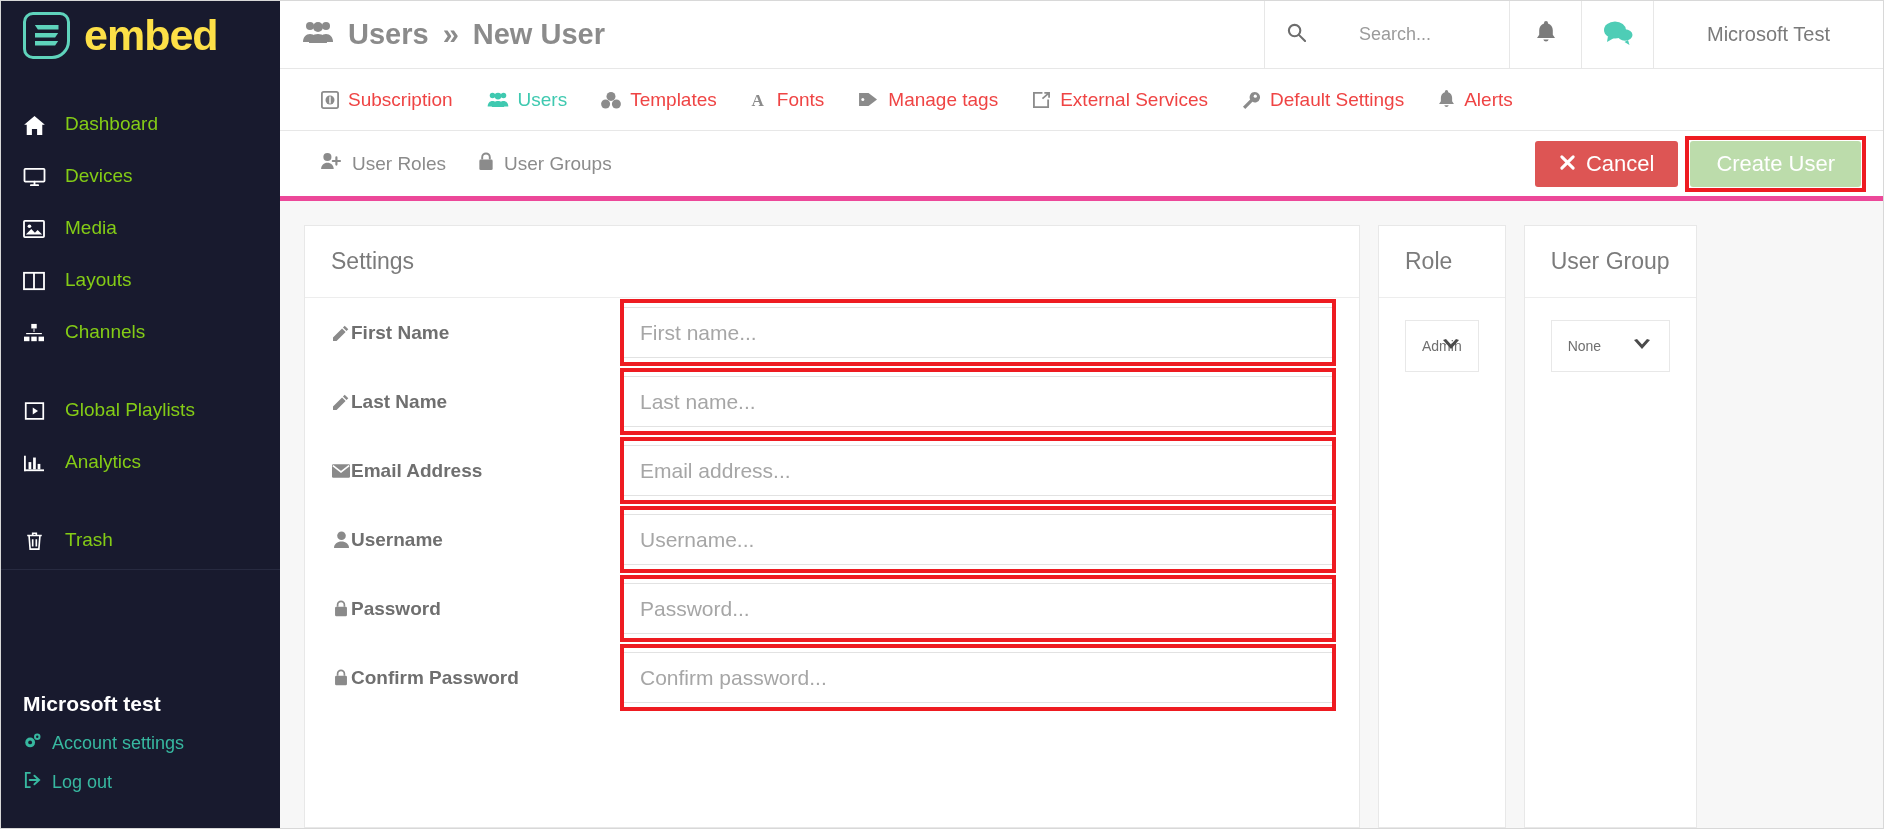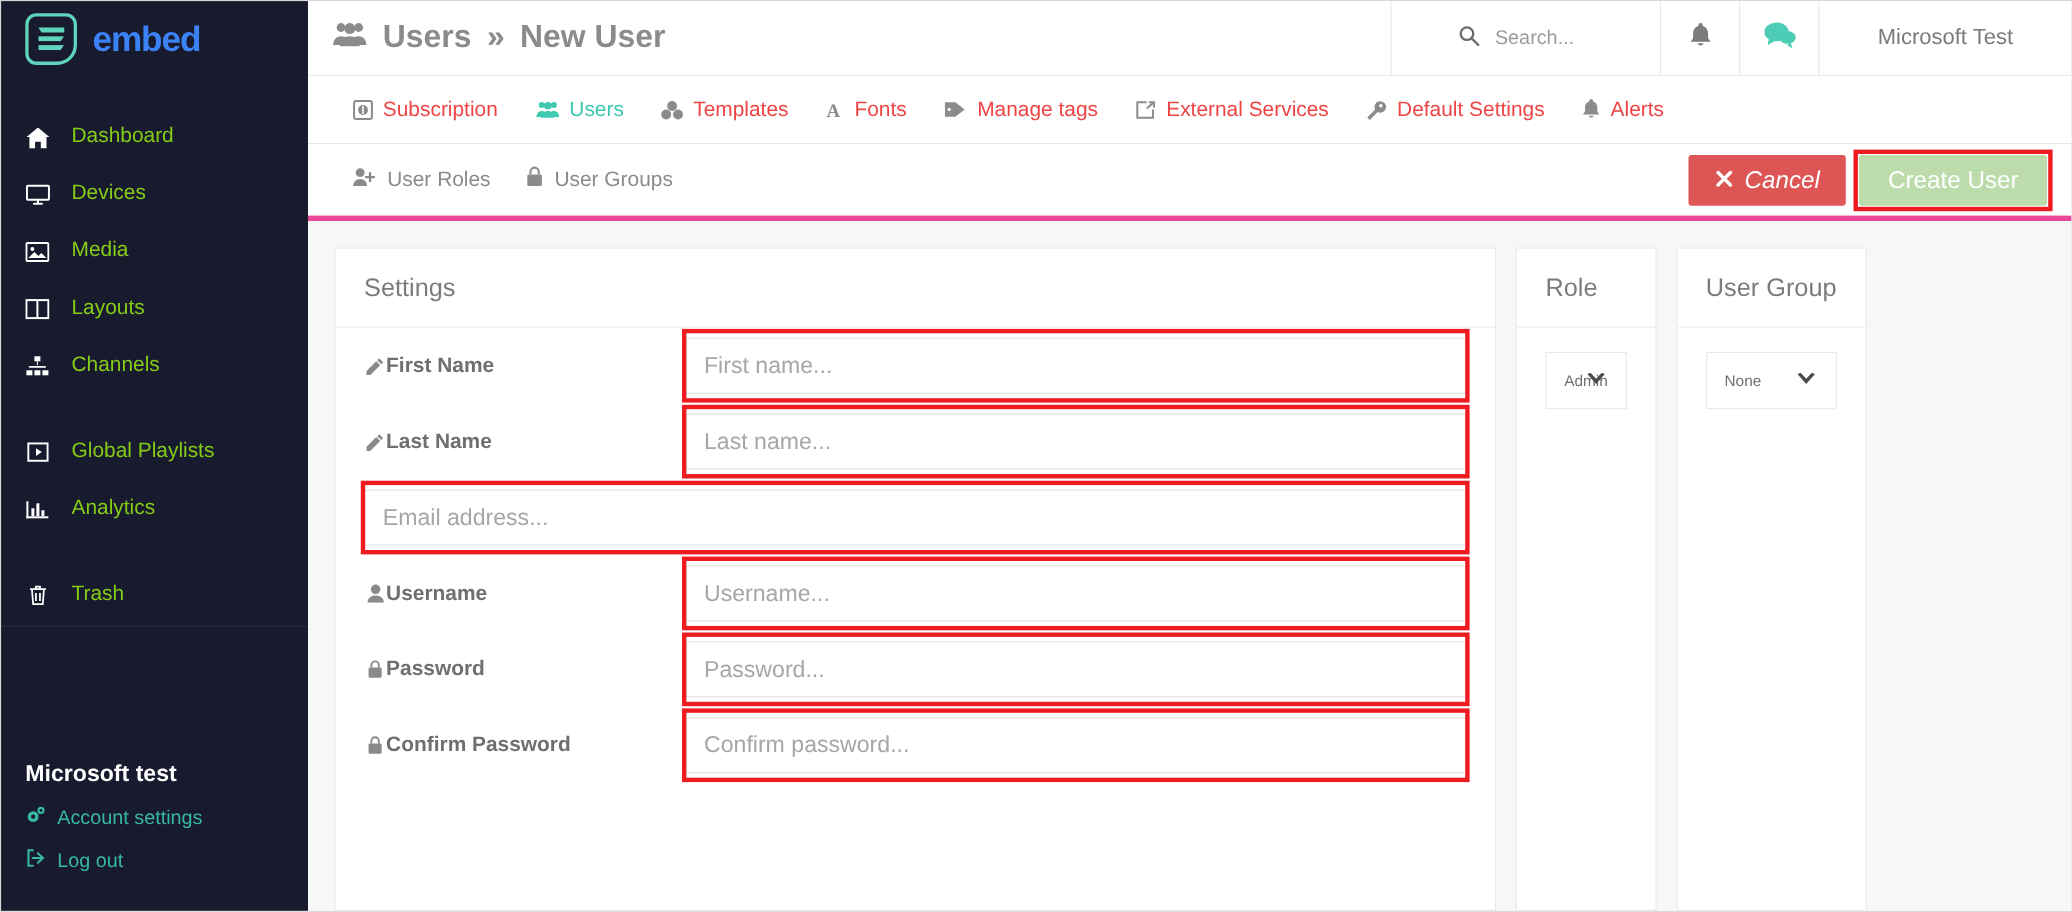--- a/index.html
+++ b/index.html
@@ -44,22 +44,22 @@
   }
   .brand-mark i {
     display: block;
     width: 24px; height: 5px;
     background: #5fd3bc;
   }
   .brand-mark i.a { clip-path: polygon(0 0,100% 0,100% 100%,14% 100%); }
   .brand-mark i.b { clip-path: polygon(0 0,100% 0,86% 100%,0 100%); }
   .brand-mark i.c { clip-path: polygon(0 0,100% 0,86% 100%,0 100%); }
   .brand-text {
-    font-size: 32px; font-weight: bold; letter-spacing: -1px;
-    color: #3b82f6; line-height: 1;
+    font-size: 43px; font-weight: bold; letter-spacing: -1px;
+    color: #fde047; line-height: 1;
   }
 
   .nav { padding-top: 14px; }
   .nav-item {
     display: flex; align-items: flex-end;
     height: 52px;
     padding-left: 20px;
     gap: 18px;
     color: #84cc16;
     font-size: 19px;
@@ -106,21 +106,21 @@
     flex: 1;
     font-size: 29px; color: #8b8b8b; font-weight: bold;
   }
   .page-title .chev { color:#8b8b8b; font-weight:bold; }
   .title-light { color:#8b8b8b; font-weight:bold; }
 
   .topbar-cell {
     display: flex; align-items: center; justify-content: center;
     border-left: 1px solid #e7e7e7;
   }
-  .search-cell { width: 245px; justify-content: flex-end; padding-left: 22px; gap: 14px; }
+  .search-cell { width: 245px; justify-content: space-between; padding-left: 22px; gap: 14px; }
   .search-input {
     border: none; outline: none; background: transparent;
     font-size: 18px; color: #555; width: 150px;
     font-family: "Liberation Sans", sans-serif;
   }
   .search-input::placeholder { color: #9b9b9b; }
   .icon-cell { width: 72px; }
   .user-cell { width: 230px; font-size: 20px; color:#7a7a7a; }
 
   .tabbar {
@@ -152,21 +152,21 @@
     padding: 0 16px; cursor: pointer;
   }
   .subbar-actions { margin-left: auto; display: flex; align-items: center; gap: 12px; }
   .btn {
     font-size: 22px; border: none; cursor: pointer;
     display: inline-flex; align-items: center; gap: 10px;
     font-family: "Liberation Sans", sans-serif;
   }
   .btn-cancel {
     background: #dd5554; color: #fff;
-    padding: 10px 24px; border-radius: 3px; font-style: italic;
+    padding: 10px 24px; border-radius: 3px;
   }
   .btn-create {
     background: #bcdcab; color: #ffffff;
     padding: 10px 26px; border-radius: 3px;
   }
   .annot-wrap { position: relative; display:inline-block; }
   .annot-wrap::after {
     content: ""; position: absolute;
     left: -5px; top: -5px; right: -5px; bottom: -5px;
     border: 4px solid #ee1b21; pointer-events: none;
@@ -566,20 +566,29 @@
                   </svg>
               </span>
               <span>Last Name</span>
             </div>
             <div class="field-box annot">
               <input type="text" placeholder="Last name..." style="">
             </div>
           </div>
 
           <div class="form-row">
+            <div class="form-label">
+              <span class="li">
+                <svg width="18" height="14" viewBox="0 0 20 15" fill="#8a8a8a">
+                    <rect x="0" y="0" width="20" height="15" rx="1.5"></rect>
+                    <path d="M1 1.5l9 7 9-7" fill="none" stroke="#fff" stroke-width="1.8"></path>
+                  </svg>
+              </span>
+              <span>Email Address</span>
+            </div>
             <div class="field-box annot">
               <input type="text" placeholder="Email address..." style="">
             </div>
           </div>
 
           <div class="form-row">
             <div class="form-label">
               <span class="li">
                 <svg width="15" height="17" viewBox="0 0 16 18" fill="#8a8a8a">
                     <circle cx="8" cy="5" r="4.6"></circle>

